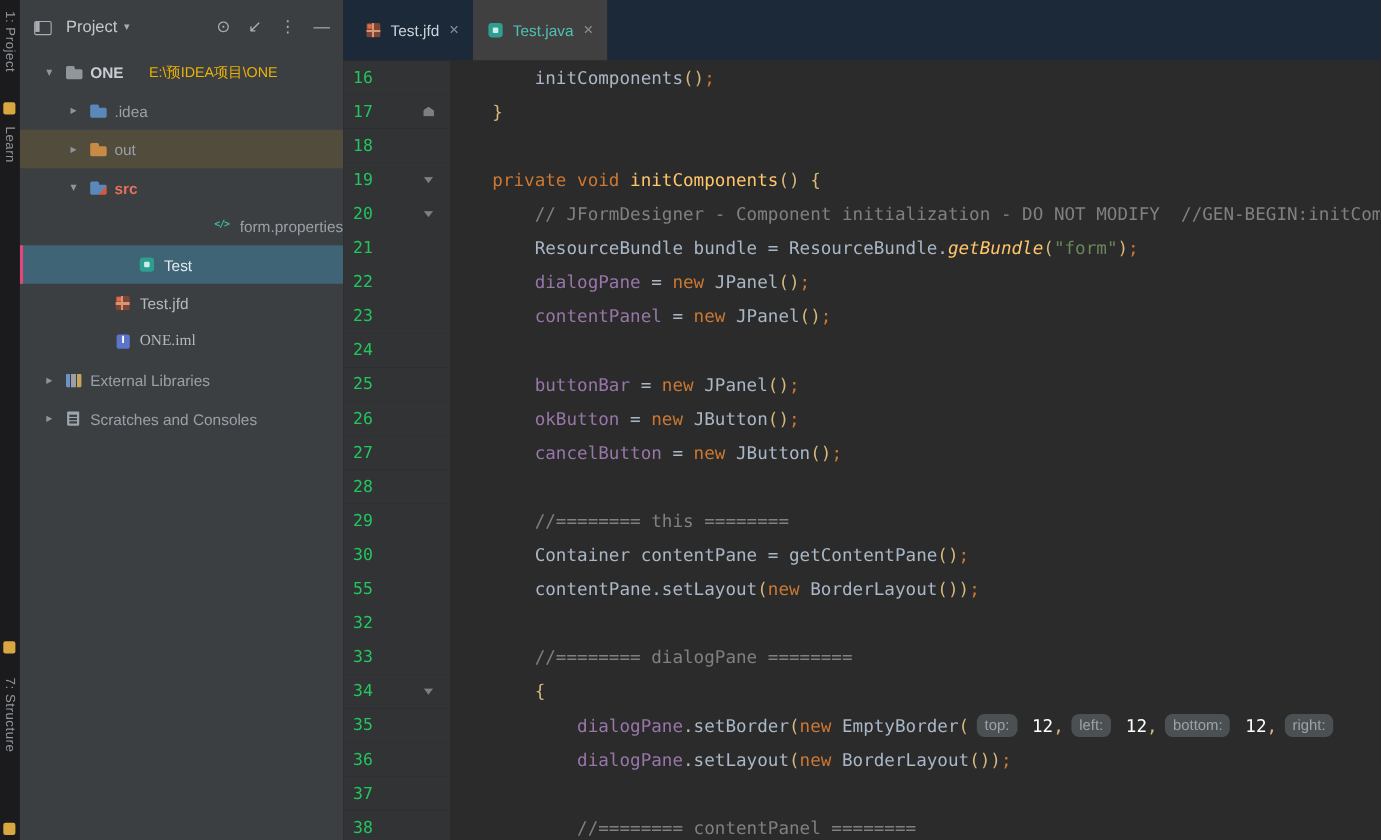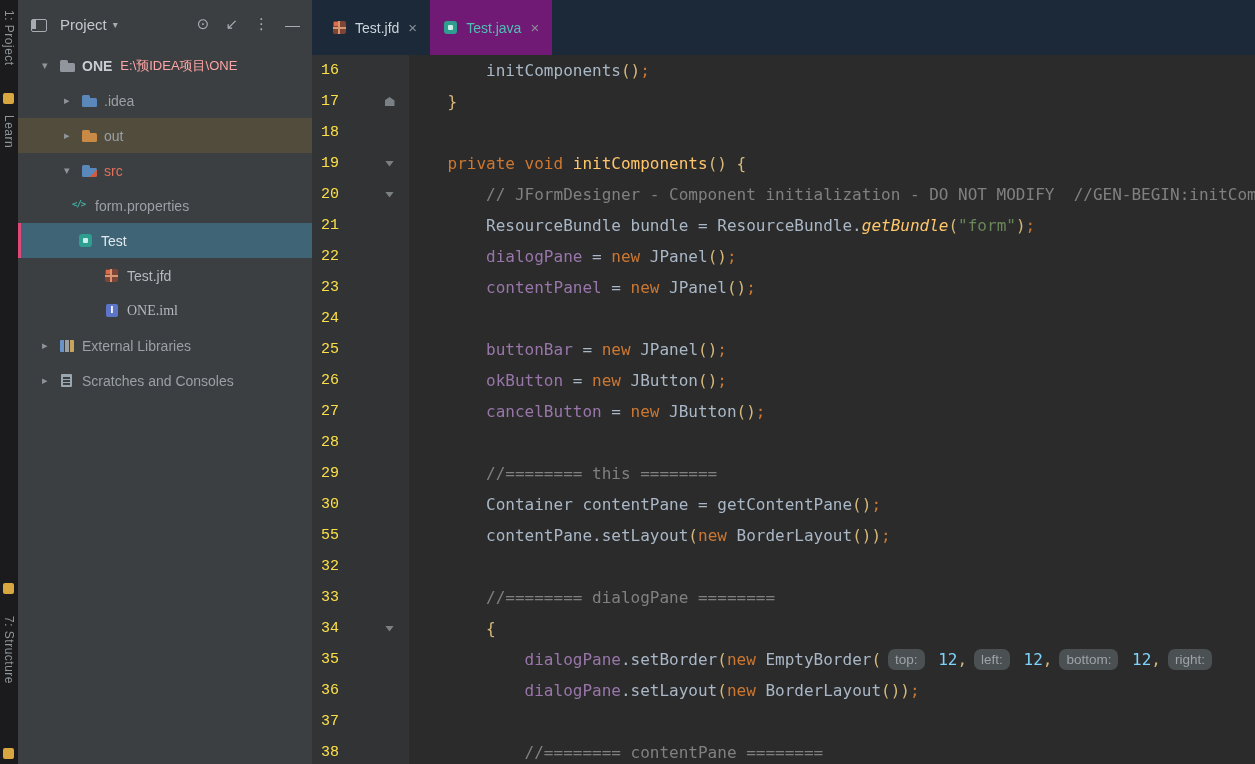--- a/index.html
+++ b/index.html
@@ -21,22 +21,22 @@
   .hicon.first{margin-left:auto;}
   .tree{flex:1;overflow:hidden;}
   .tree-row{height:35px;display:flex;align-items:center;font-size:14px;color:#b5bac1;position:relative;cursor:default;}
   .tree-row.hover{background:#514c3c;}
   .tree-row.selected{background:#3e6476;color:#e2e8ee;}
   .tree-row.selected::before{content:"";position:absolute;left:0;top:0;bottom:0;width:3px;background:#e0487a;}
   .tw{width:17px;flex:none;color:#8f959b;font-size:11px;}
   .tlabel{white-space:nowrap;}
   .tlabel.bold{font-weight:700;color:#c9ced5;}
   .tlabel.dim{color:#9aa0a7;}
-  .tlabel.src-col{color:#e0715c;}
-  .tpath{margin-left:8px;color:#fca5a5;font-size:13px;white-space:nowrap;}
+  .tlabel.src-col{color:#e0715c;font-weight:bold;}
+  .tpath{margin-left:23px;color:#eab308;font-size:13px;white-space:nowrap;}
 
   
   .ticon{width:17px;height:15px;display:inline-block;position:relative;margin-right:6px;flex:none;}
   [class*="i-folder"]::before{content:"";position:absolute;left:1px;top:5px;width:15px;height:9px;border-radius:1.5px;background:var(--fc);}
   [class*="i-folder"]::after{content:"";position:absolute;left:1px;top:2px;width:8px;height:4px;border-radius:1.5px 1.5px 0 0;background:var(--fc);}
   .i-folder-gray{--fc:#90969c;}
   .i-folder-blue{--fc:#5b88bb;}
   .i-folder-orange{--fc:#c98a45;}
   .i-folder-src{--fc:#5b88bb;}
   .i-folder-src::before{background:linear-gradient(135deg,var(--fc) 68%,#cf5b45 68%);}
@@ -54,39 +54,39 @@
   .i-scratches::before{content:"";position:absolute;left:2px;top:1px;width:11px;height:13px;background:#9aa6b0;border-radius:1px;}
   .i-scratches::after{content:"";position:absolute;left:4px;top:4px;width:7px;height:2px;background:#3c3f41;box-shadow:0 3px 0 #3c3f41,0 6px 0 #3c3f41;}
   .i-projectwin::before{content:"";position:absolute;left:1px;top:2px;width:14px;height:11px;border:1px solid #a7adb3;border-radius:2px;}
   .i-projectwin::after{content:"";position:absolute;left:2px;top:3px;width:4px;height:9px;background:#a7adb3;}
 
   
   .editor-col{flex:1;min-width:0;display:flex;flex-direction:column;}
   .tab-bar{height:55px;flex:none;background:#1b2938;display:flex;align-items:stretch;padding-left:7px;}
   .tab{display:flex;align-items:center;gap:6px;padding:0 13px;font-size:14px;color:#ccd3da;cursor:default;}
   .tab .ticon{margin-right:0;}
-  .tab.active{background:#701a75;}
+  .tab.active{background:#404040;}
   .tab.active .tab-label{color:#4fc0b2;}
   .tab-close{color:#8b9198;font-size:15px;margin-left:3px;}
   .editor{flex:1;background:#2b2b2b;overflow:hidden;font:16px/31px "DejaVu Sans Mono",monospace;}
   .code-row{display:flex;height:31px;white-space:pre;}
   .gutter{width:97px;flex:none;background:#313335;display:flex;}
-  .lnum{width:58px;padding-left:9px;color:#fde047;font-size:15px;font-family:Liberation Mono, monospace;}
+  .lnum{width:58px;padding-left:9px;color:#22c55e;font-size:15px;}
   .fslot{width:39px;display:flex;align-items:center;justify-content:center;}
   .fm-open{width:9px;height:6px;background:#7b8084;clip-path:polygon(0 0,100% 0,50% 100%);}
   .fm-end{width:10px;height:9px;background:#7b8084;clip-path:polygon(50% 0,100% 38%,100% 100%,0 100%,0 38%);}
   .ctext{white-space:pre;}
   .tk-p{color:#a9b7c6;}
   .tk-k{color:#cc7832;}
   .tk-m{color:#ffc66b;}
   .tk-mi{color:#ffc66b;font-style:italic;}
   .tk-c{color:#808080;}
   .tk-s{color:#6a8759;}
   .tk-f{color:#9876aa;}
-  .tk-n{color:#7dd3fc;text-align:right;}
+  .tk-n{color:#ffffff;text-align:right;}
   .tk-b{color:#d6b87a;}
   .tk-h{display:inline-block;background:#4b5053;color:#9ca3a9;border-radius:7px;padding:0 7px;margin:0 4px 0 7px;
         font-size:13.5px;line-height:21px;vertical-align:1px;font-family:"Liberation Sans","DejaVu Sans",sans-serif;}
 </style>
 </head>
 <body>
 
 <div class="app">
 
   <div class="stripe">
@@ -123,25 +123,25 @@
         <div class="tree-row hover" style="padding-left: 46px;">
           <span class="tw">▸</span>
           <span class="ticon i-folder-orange"></span>
           <span class="tlabel dim">out</span>
         </div>
         <div class="tree-row" style="padding-left: 46px;">
           <span class="tw">▾</span>
           <span class="ticon i-folder-src"></span>
           <span class="tlabel src-col">src</span>
         </div>
-        <div class="tree-row" style="padding-left: 54px;">
+        <div class="tree-row" style="padding-left: 54px; justify-content: flex-end;">
           <span class="ticon i-properties"></span>
           <span class="tlabel dim">form.properties</span>
         </div>
-        <div class="tree-row selected" style="padding-left: 60px;">
+        <div class="tree-row selected" style="padding-left: 108px;">
           <span class="ticon i-form-class"></span>
           <span class="tlabel">Test</span>
         </div>
         <div class="tree-row" style="padding-left: 86px;">
           <span class="ticon i-form-file"></span>
           <span class="tlabel">Test.jfd</span>
         </div>
         <div class="tree-row" style="padding-left: 86px; font-family: Liberation Serif, serif;">
           <span class="ticon i-module-file"></span>
           <span class="tlabel">ONE.iml</span>
@@ -188,17 +188,17 @@
         <div class="code-row"><span class="gutter"><span class="lnum">28</span><span class="fslot"></span></span><span class="ctext"></span></div>
         <div class="code-row"><span class="gutter"><span class="lnum">29</span><span class="fslot"></span></span><span class="ctext"><span class="tk-c">        //======== this ========</span></span></div>
         <div class="code-row"><span class="gutter"><span class="lnum">30</span><span class="fslot"></span></span><span class="ctext"><span class="tk-p">        Container contentPane = getContentPane</span><span class="tk-b">()</span><span class="tk-k">;</span></span></div>
         <div class="code-row"><span class="gutter"><span class="lnum">55</span><span class="fslot"></span></span><span class="ctext"><span class="tk-p">        contentPane.setLayout</span><span class="tk-b">(</span><span class="tk-k">new</span><span class="tk-p"> BorderLayout</span><span class="tk-b">())</span><span class="tk-k">;</span></span></div>
         <div class="code-row"><span class="gutter"><span class="lnum">32</span><span class="fslot"></span></span><span class="ctext"></span></div>
         <div class="code-row"><span class="gutter"><span class="lnum">33</span><span class="fslot"></span></span><span class="ctext"><span class="tk-c">        //======== dialogPane ========</span></span></div>
         <div class="code-row"><span class="gutter"><span class="lnum">34</span><span class="fslot"><i class="fm-open"></i></span></span><span class="ctext"><span class="tk-b">        {</span></span></div>
         <div class="code-row"><span class="gutter"><span class="lnum">35</span><span class="fslot"></span></span><span class="ctext"><span class="tk-p">            </span><span class="tk-f">dialogPane</span><span class="tk-p">.setBorder</span><span class="tk-b">(</span><span class="tk-k">new</span><span class="tk-p"> EmptyBorder</span><span class="tk-b">(</span><span class="tk-h">top:</span><span class="tk-n"> 12</span><span class="tk-b">,</span><span class="tk-h">left:</span><span class="tk-n"> 12</span><span class="tk-b">,</span><span class="tk-h">bottom:</span><span class="tk-n"> 12</span><span class="tk-b">,</span><span class="tk-h">right:</span></span></div>
         <div class="code-row"><span class="gutter"><span class="lnum">36</span><span class="fslot"></span></span><span class="ctext"><span class="tk-p">            </span><span class="tk-f">dialogPane</span><span class="tk-p">.setLayout</span><span class="tk-b">(</span><span class="tk-k">new</span><span class="tk-p"> BorderLayout</span><span class="tk-b">())</span><span class="tk-k">;</span></span></div>
         <div class="code-row"><span class="gutter"><span class="lnum">37</span><span class="fslot"></span></span><span class="ctext"></span></div>
-        <div class="code-row"><span class="gutter"><span class="lnum">38</span><span class="fslot"></span></span><span class="ctext"><span class="tk-c">            //======== contentPane ========</span></span></div>
+        <div class="code-row"><span class="gutter"><span class="lnum">38</span><span class="fslot"></span></span><span class="ctext"><span class="tk-c">            //======== contentPanel ========</span></span></div>
       </div>
   </div>
 
 </div>
 
 </body></html>

